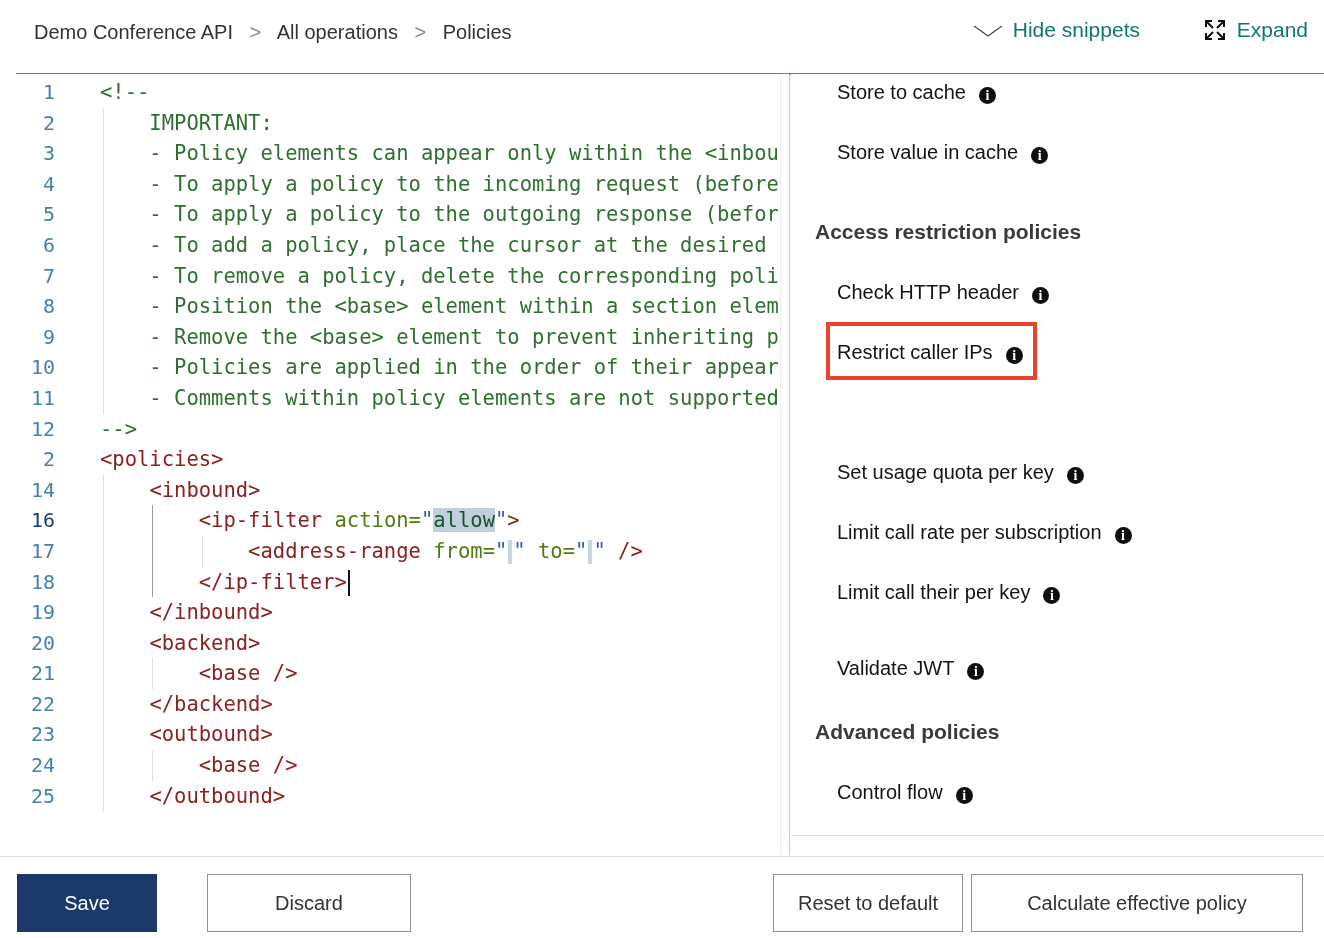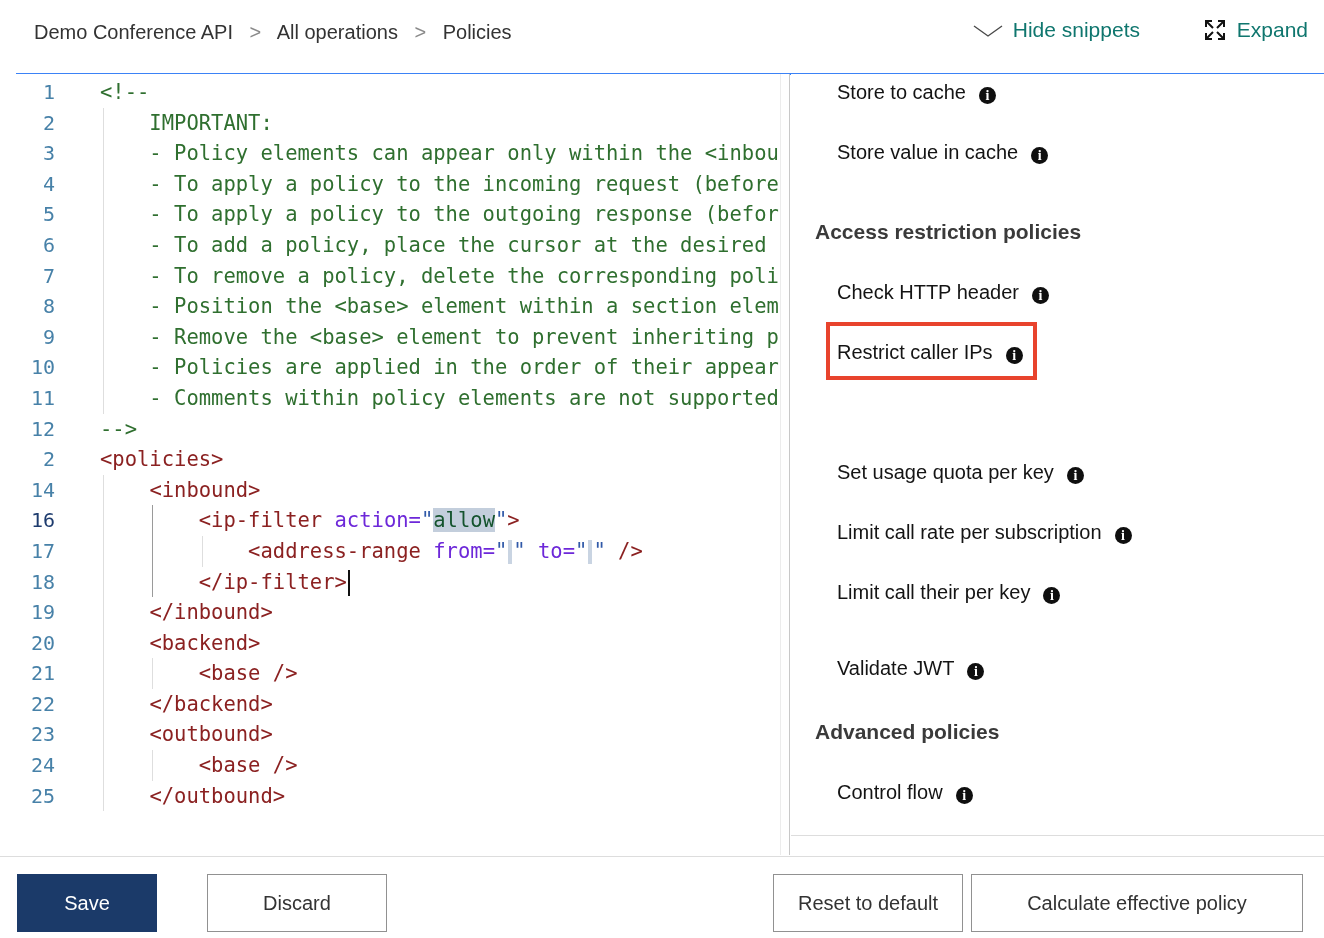--- a/index.html
+++ b/index.html
@@ -31,21 +31,21 @@
   .line.current .num{color:#1e3c6e;}
   .line .code{padding-left:45px;}
   .line.current::before{content:'';position:absolute;left:68px;right:0;top:0;bottom:0;
              background:#f7f7f7;border-top:1px solid #e1e1e1;border-bottom:1px solid #e1e1e1;
              box-sizing:border-box;z-index:-1;}
   .guide{position:absolute;top:0;bottom:0;width:1px;}
   .guide-light{background:#dedede;}
   .guide-active{background:#9a9a9a;}
   .sg-comment{color:#2f6f2f;}
   .sg-tag{color:#8b2121;}
-  .sg-attr{color:#6d28d9;}
+  .sg-attr{color:#4d7c0f;}
   .sg-value{color:#3059a8;}
   .sg-plain{color:#333;}
   .sg-selected{color:#14532d;background:#c3cedc;}
   .sg-placeholder{display:inline-block;width:4px;height:24px;background:#c9d4e2;
                   vertical-align:middle;margin:0 1px;}
   .sg-cursor{display:inline-block;width:2px;height:26px;background:#111;
              vertical-align:middle;margin-left:1px;}
 
   
   .sn-item{position:absolute;left:46px;height:30px;line-height:30px;font-size:20px;
@@ -61,21 +61,21 @@
            box-sizing:border-box;background:transparent;}
 
   
   .footer{position:absolute;top:856px;left:0;width:1324px;height:82px;background:#fff;
           border-top:1px solid #ddd;}
   .btn{position:absolute;top:17px;height:58px;font-size:20px;text-align:center;
        line-height:56px;cursor:pointer;box-sizing:border-box;border:1px solid #919191;
        background:#fff;color:#333;}
   .btn-primary{background:#1b3a69;border:1px solid #1b3a69;color:#fff;}
   .btn-save{left:17px;width:140px;}
-  .btn-discard{left:207px;width:180px;}
+  .btn-discard{left:207px;width:204px;}
   .btn-reset{left:773px;width:190px;}
   .btn-calc{left:971px;width:332px;}
 </style>
 </head>
 <body>
 
 <div class="header">
   <div class="breadcrumb">
     <span class="crumb">Demo Conference API</span>
     <span class="crumb-sep">&gt;</span>

